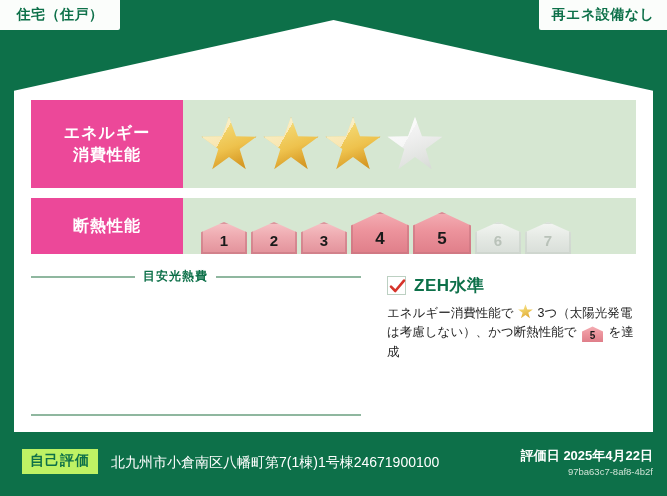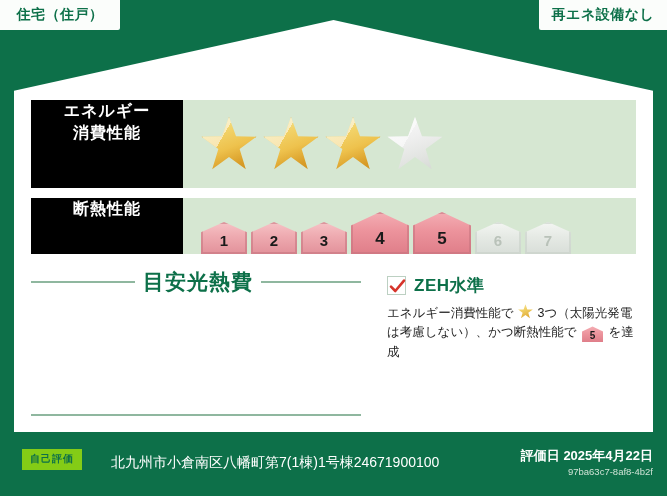--- a/index.html
+++ b/index.html
@@ -75,27 +75,27 @@
   .perf-row {
     display: flex;
     background: #d6e7d2;
     align-items: stretch;
   }
   #row-energy { height: 88px; }
   #row-insul  { height: 56px; margin-top: 10px; }
 
   .row-label {
     width: 152px;
-    background: #000000;
+    background: #ec4899;
     color: #ffffff;
     font-weight: bold;
     font-size: 16px;
     line-height: 1.35;
     display: flex; flex-direction: column;
-    align-items: center; 
+    align-items: center; justify-content: center;
     text-align: center;
     letter-spacing: 1px;
     flex: 0 0 152px;
   }
   .row-body {
     flex: 1 1 auto;
     display: flex; align-items: center;
     padding-left: 18px;
   }
 
@@ -159,21 +159,21 @@
     display: flex; flex-direction: column;
   }
   .rule-with-title {
     display: flex; align-items: center;
     gap: 8px;
     color: #0d7049;
   }
   .rule-line { flex: 1 1 auto; height: 2px; background: #8fb79f; }
   .rule-line.short { flex: 0 0 104px; }
   #cost-title {
-    font-size: 21px; font-weight: bold; letter-spacing: 1px; white-space: nowrap;
+    font-size: 12px; font-weight: bold; letter-spacing: 1px; white-space: nowrap;
   }
   #cost-value {
     flex: 1 1 auto;
     display: flex; align-items: center; justify-content: center;
     color: #ffffff; font-size: 26px; font-weight: bold;
     letter-spacing: 2px;
     padding-bottom: 6px;
   }
   #cost-bottom-rule { height: 2px; background: #8fb79f; width: 100%; }
 
@@ -219,22 +219,22 @@
     clip-path: polygon(0% 32%, 50% 0%, 100% 32%, 100% 100%, 0% 100%);
   }
 
   
   #footer {
     position: absolute; left: 0; bottom: 0; width: 667px; height: 64px;
     z-index: 9;
   }
   #self-eval-badge {
     position: absolute; left: 22px; top: 17px;
-    background: #84cc16; color: #0d7049;
-    font-weight: bold; font-size: 10px;
+    background: #bef264; color: #0d7049;
+    font-weight: bold; font-size: 14px;
     padding: 3px 8px 4px;
     letter-spacing: 1px;
   }
   #address {
     position: absolute; left: 111px; top: 22px;
     color: #ffffff; font-size: 14px; letter-spacing: 0;
     white-space: nowrap;
   }
   #eval-date {
     position: absolute; right: 14px; top: 15px;

